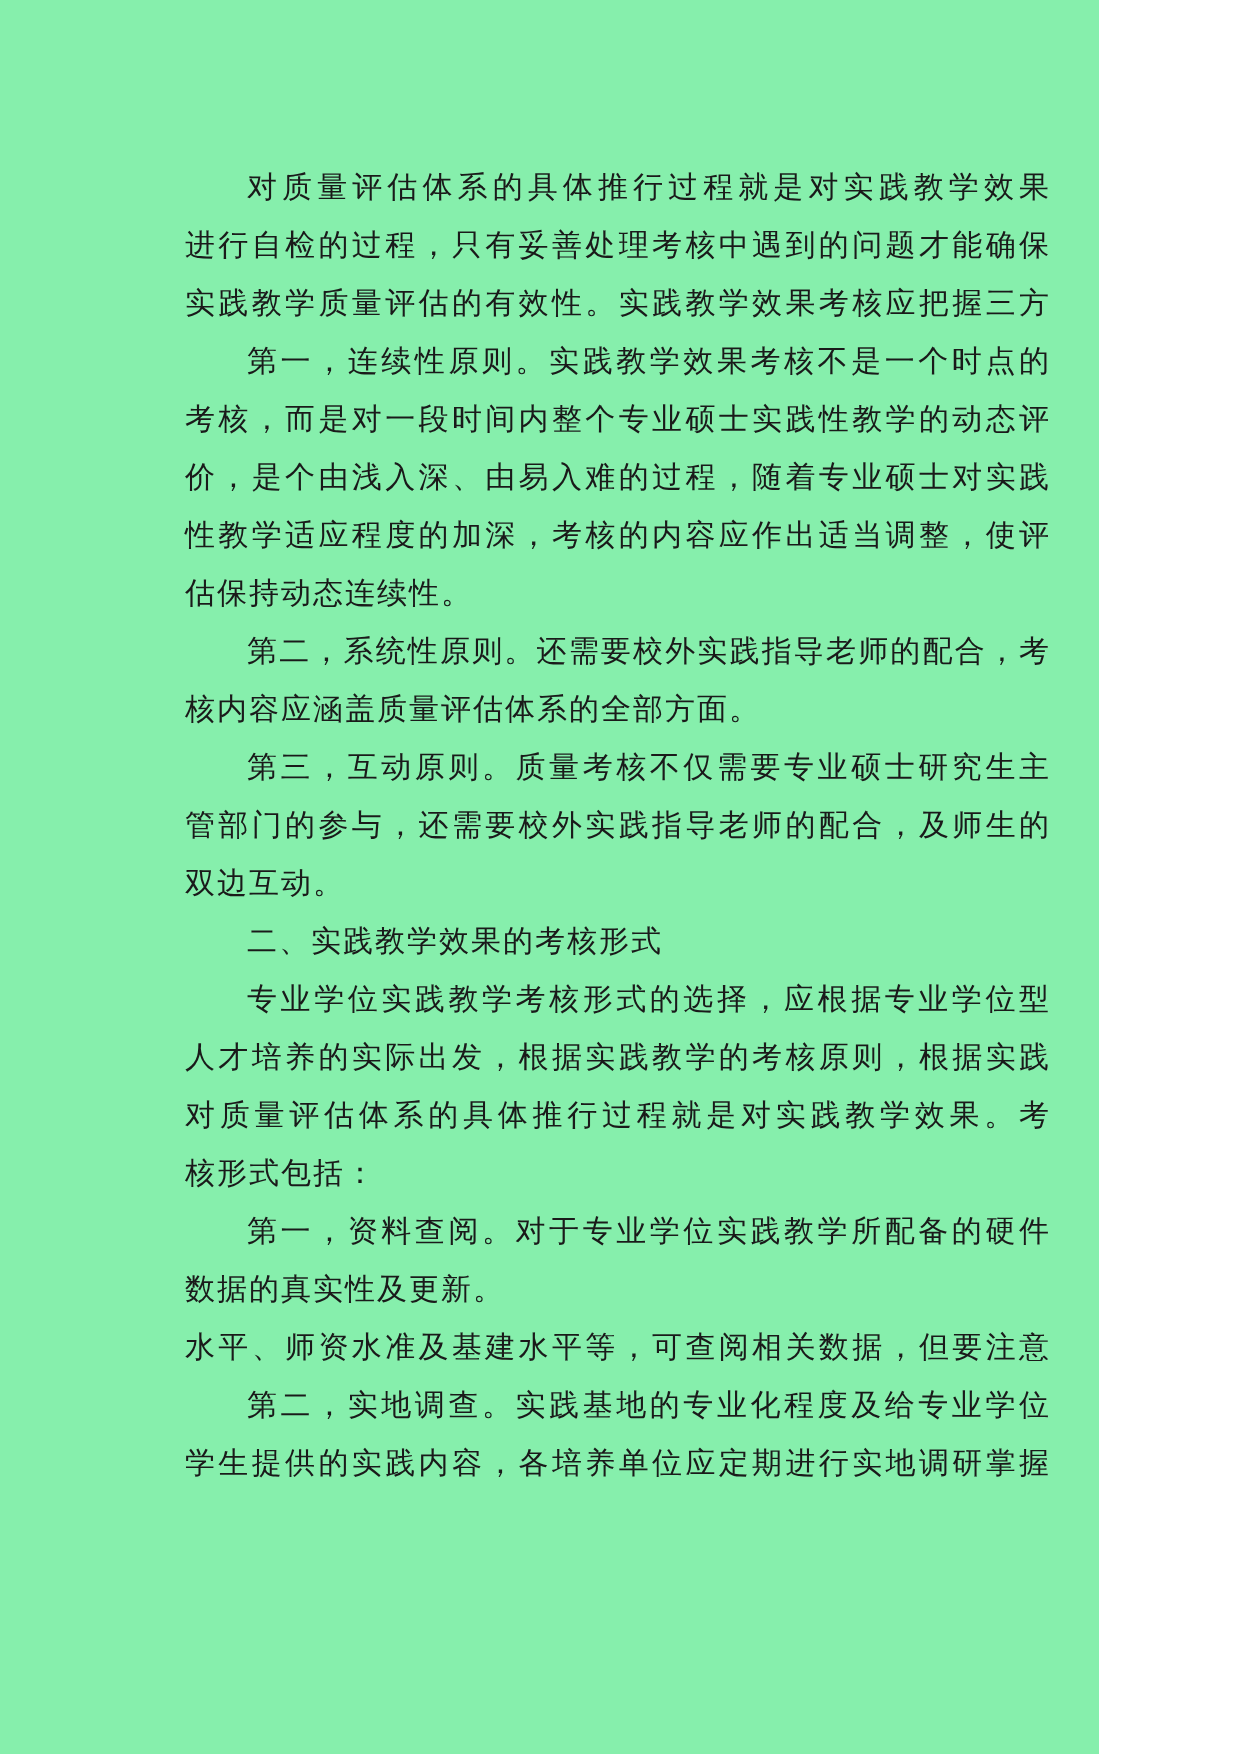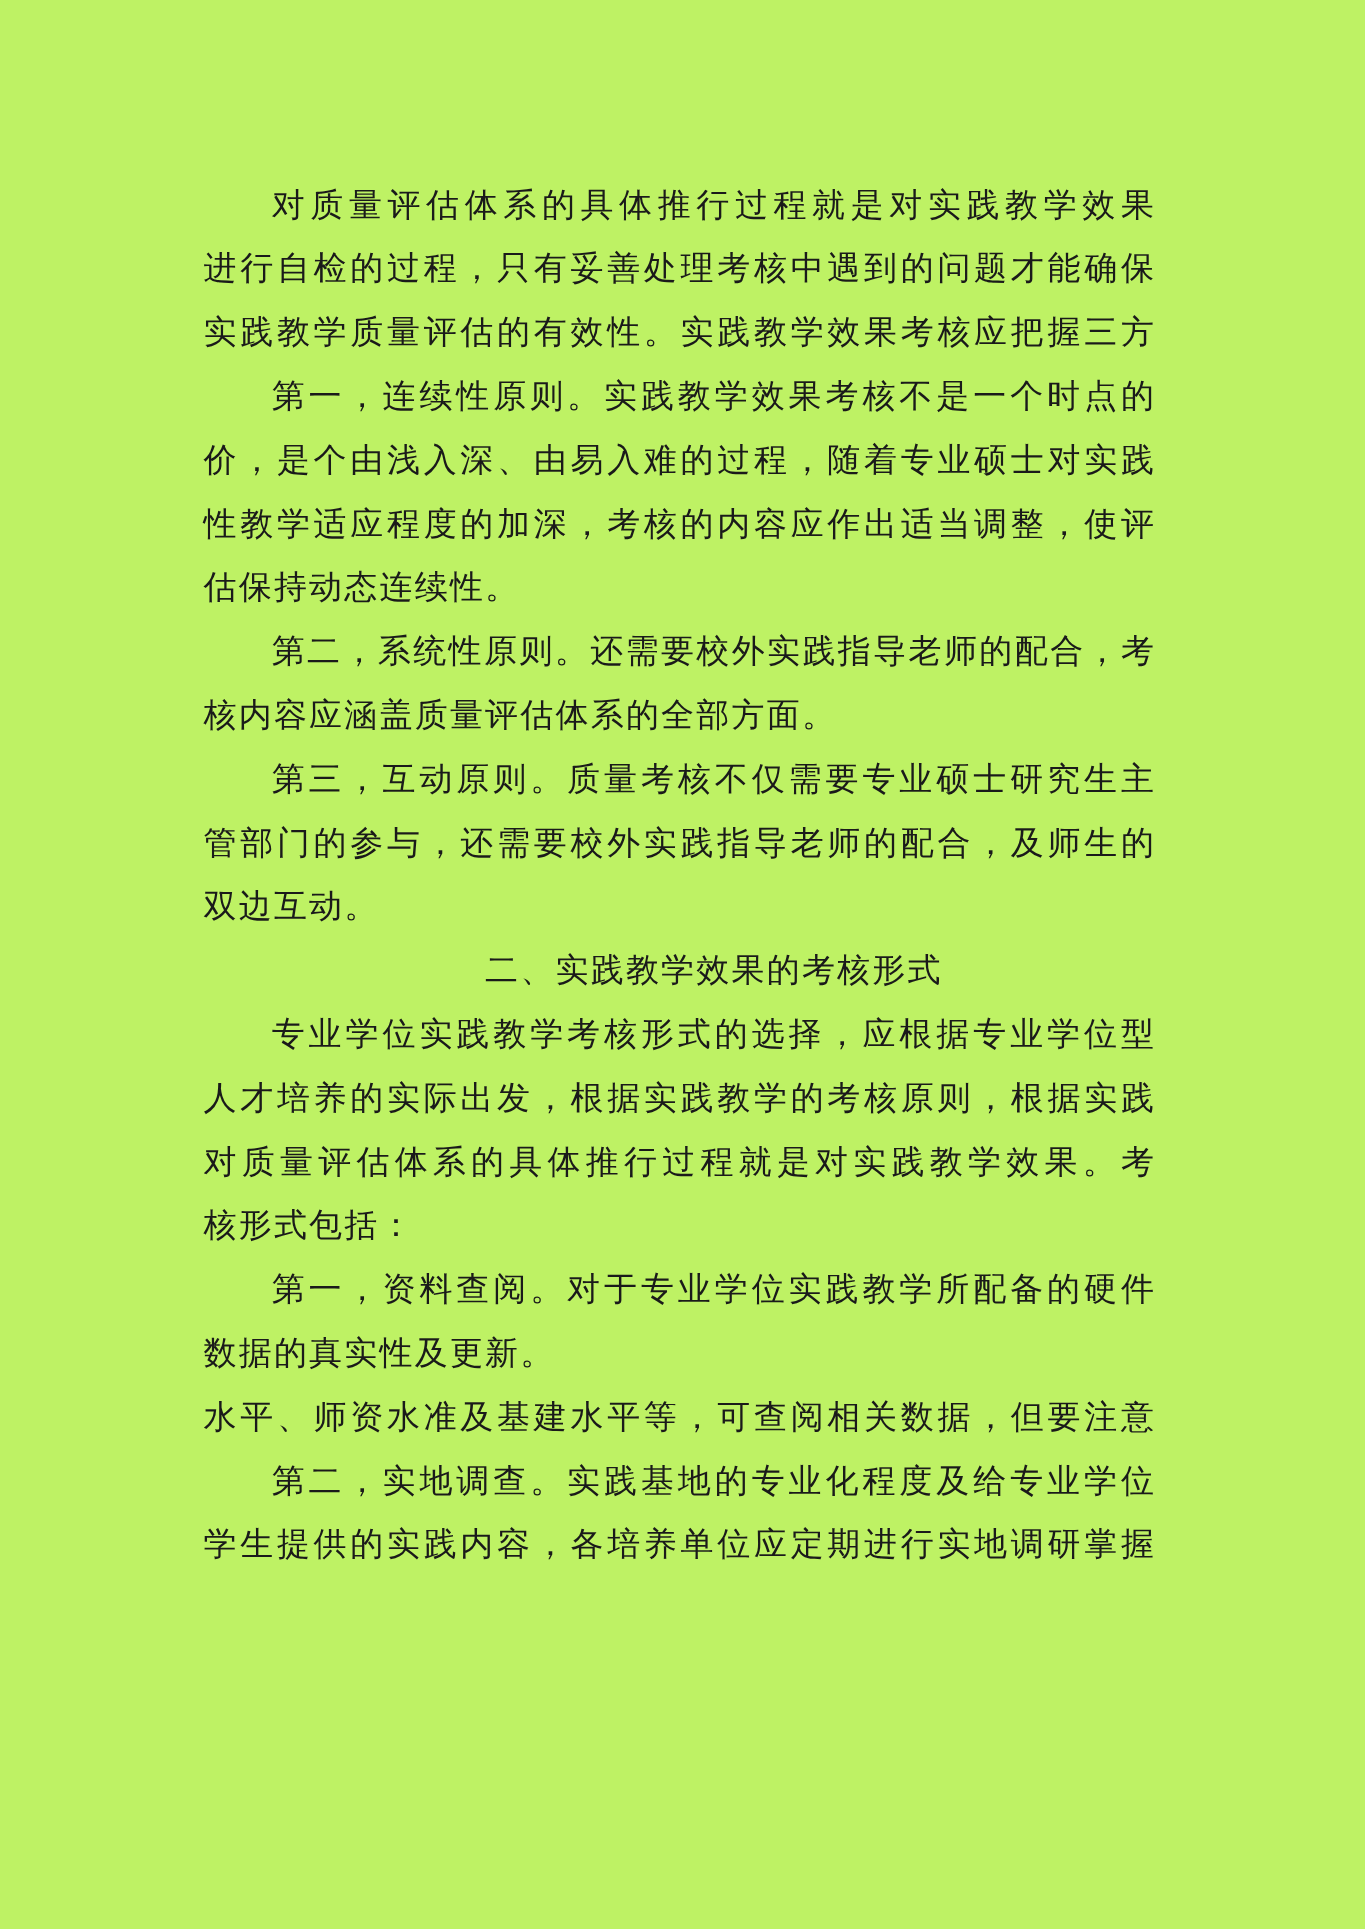--- a/index.html
+++ b/index.html
@@ -7,23 +7,23 @@
     padding: 0;
   }
   body {
     width: 1241px;
     height: 1754px;
     background: #ffffff;
     font-family: "Liberation Serif", serif;
   }
   .page {
     position: relative;
-    width: 1241px;
+    width: 1099px;
     height: 1754px;
-    background: #bef264;
+    background: #86efac;
     overflow: hidden;
   }
   .text-block {
     position: absolute;
     left: 185px;
     top: 158px;
     width: 866px;
     color: #1a1a1a;
     font-size: 30px;
     line-height: 58px;
@@ -35,32 +35,32 @@
     text-align: left;
   }
   
   .line.fill {
     text-align: justify;
     text-align-last: justify;
   }
   
   .line.indent {
     padding-left: 62px;
-    text-align: center;
   }
 </style>
 </head>
 <body>
 
 <div class="page">
   <div class="text-block">
     <div class="line fill indent">对质量评估体系的具体推行过程就是对实践教学效果</div>
     <div class="line fill">进行自检的过程，只有妥善处理考核中遇到的问题才能确保</div>
     <div class="line fill">实践教学质量评估的有效性。实践教学效果考核应把握三方</div>
     <div class="line fill indent">第一，连续性原则。实践教学效果考核不是一个时点的</div>
+    <div class="line fill">考核，而是对一段时间内整个专业硕士实践性教学的动态评</div>
     <div class="line fill">价，是个由浅入深、由易入难的过程，随着专业硕士对实践</div>
     <div class="line fill">性教学适应程度的加深，考核的内容应作出适当调整，使评</div>
     <div class="line">估保持动态连续性。</div>
     <div class="line fill indent">第二，系统性原则。还需要校外实践指导老师的配合，考</div>
     <div class="line">核内容应涵盖质量评估体系的全部方面。</div>
     <div class="line fill indent">第三，互动原则。质量考核不仅需要专业硕士研究生主</div>
     <div class="line fill">管部门的参与，还需要校外实践指导老师的配合，及师生的</div>
     <div class="line">双边互动。</div>
     <div class="line indent">二、实践教学效果的考核形式</div>
     <div class="line fill indent">专业学位实践教学考核形式的选择，应根据专业学位型</div>

